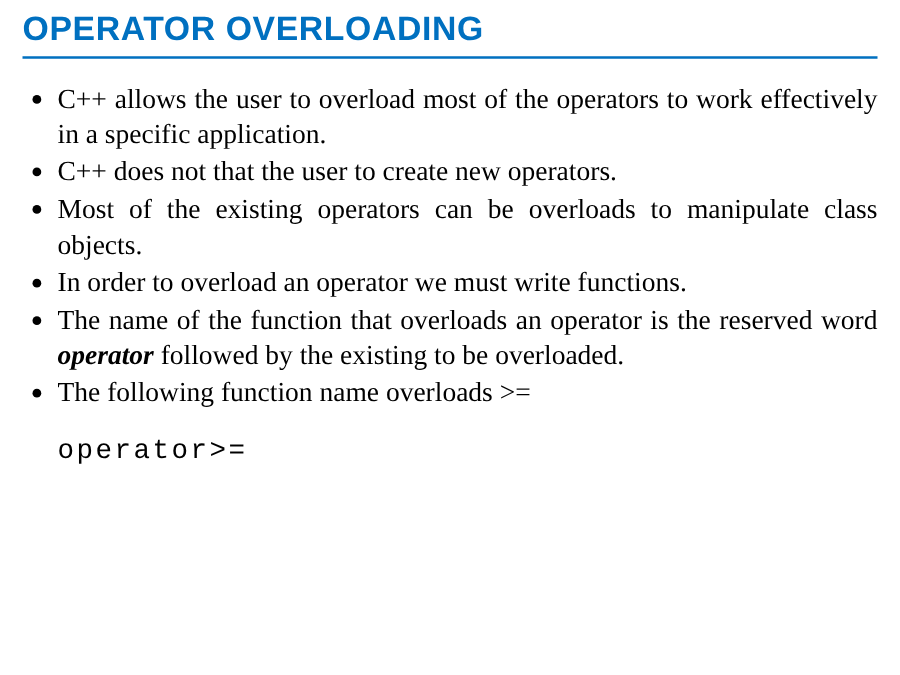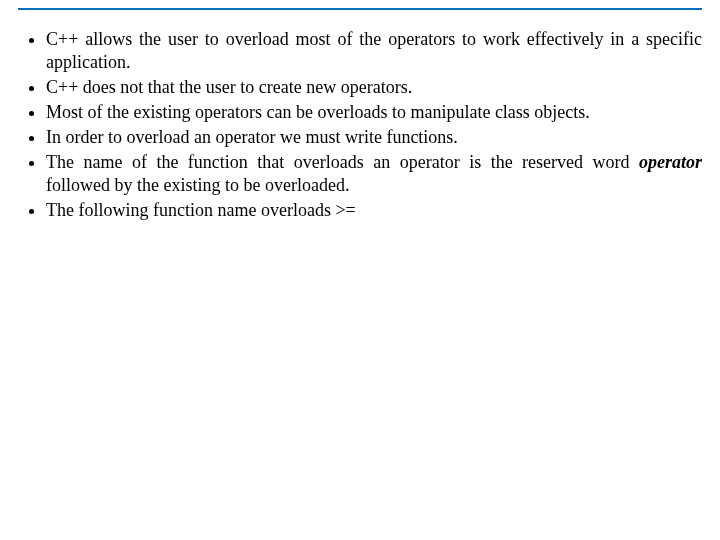--- a/index.html
+++ b/index.html
@@ -26,47 +26,49 @@
     border: none;
     border-top: 2px solid #0070c0;
     margin: 0 0 18px 0;
   }
   ul.bullets {
     list-style: disc;
     margin: 0;
     padding: 0 0 0 28px;
   }
   ul.bullets li {
-    font-size: 18px;
+    font-size: 22px;
     line-height: 1.28;
     text-align: justify;
     margin: 0 0 2px 0;
   }
   .code {
     font-family: "Courier New", Courier, monospace;
     font-size: 22px;
     margin: 20px 0 20px 28px;
     letter-spacing: 2px;
   }
   .bold {
     font-weight: bold;
     font-style: italic;
   }
 </style>
 </head>
 <body>
 
 <div class="page">
+  <h1 class="title">OPERATOR OVERLOADING</h1>
   <hr class="rule">
 
   <ul class="bullets">
     <li>C++ allows the user to overload most of the operators to work effectively in a specific application.</li>
     <li>C++ does not that the user to create new operators.</li>
     <li>Most of the existing operators can be overloads to manipulate class objects.</li>
     <li>In order to overload an operator we must write functions.</li>
     <li>
       <span>The name of the function that overloads an operator is the reserved word </span><span class="bold">operator</span><span> followed by the existing to be overloaded.</span>
     </li>
     <li>The following function name overloads &gt;=</li>
   </ul>
 
+  <div class="code">operator&gt;=</div>
 
 </div>
 
 </body></html>

